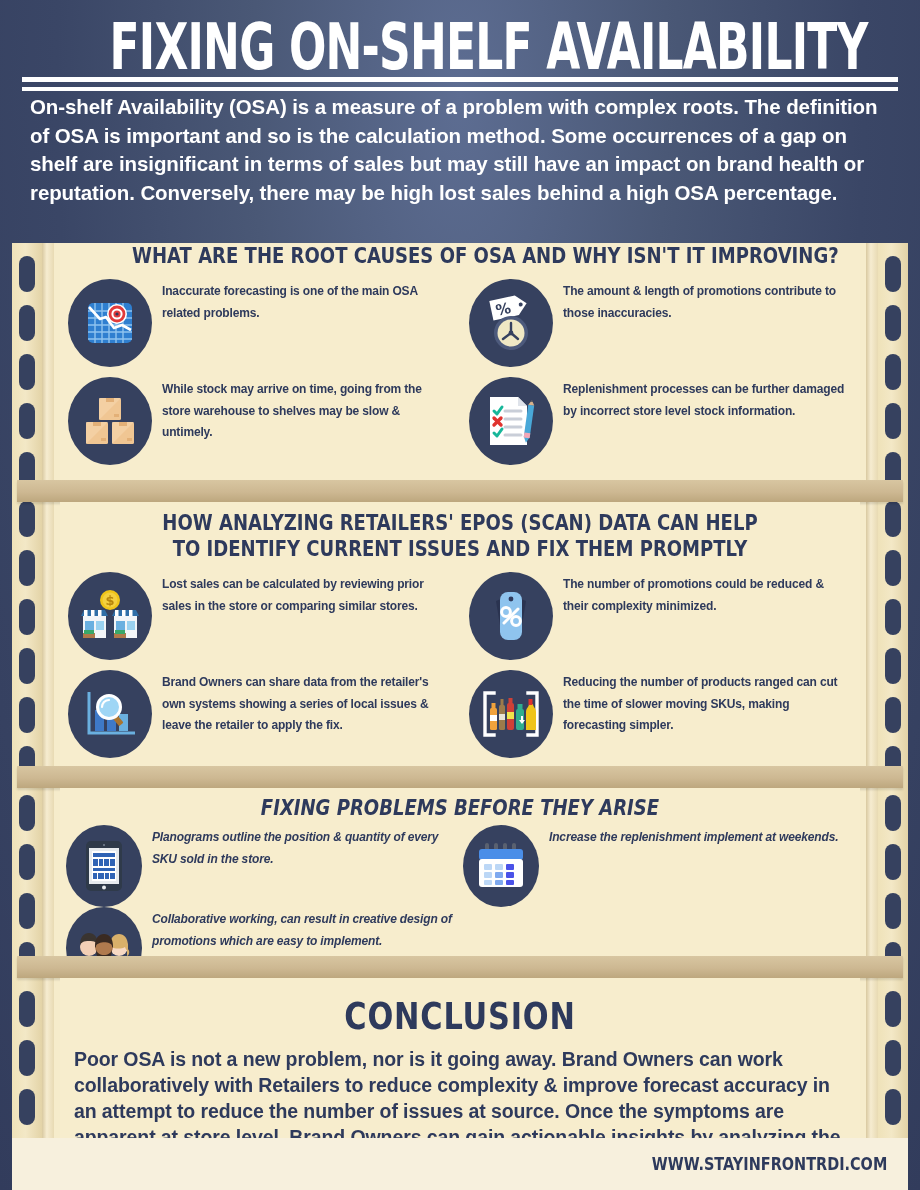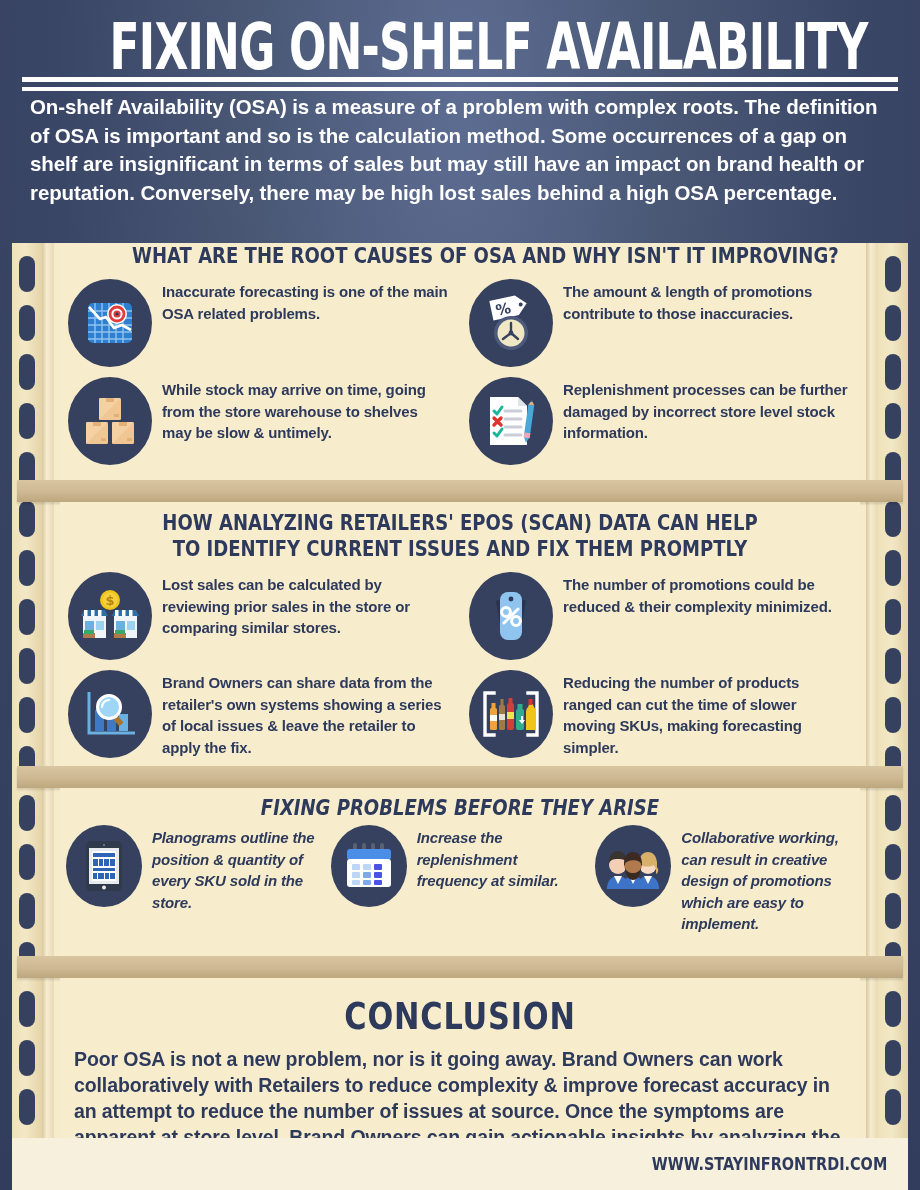--- a/index.html
+++ b/index.html
@@ -143,31 +143,31 @@
   }
 
   
   .grid2 {
     display: grid;
     grid-template-columns: 1fr 1fr;
     column-gap: 18px;
   }
   .grid3 {
     display: grid;
-    grid-template-columns: 1fr 1fr 1fr;
+    grid-template-columns: 1fr 1fr;
     column-gap: 6px;
   }
   .item {
     display: flex;
     align-items: flex-start;
     gap: 10px;
   }
   .item-text {
     color: #2e3a5c;
-    font-size: 15px;
+    font-size: 12px;
     line-height: 21.5px;
     font-weight: bold;
     padding-top: 2px;
     letter-spacing: -0.15px;
   }
 
   .badge {
     flex: 0 0 auto;
     width: 84px;
     height: 88px;
@@ -526,21 +526,21 @@
                 <rect x="30" y="22" width="8" height="6" rx="1" fill="#4a52e8"></rect>
                 <rect x="8" y="30" width="8" height="6" rx="1" fill="#bcd7f6"></rect>
                 <rect x="19" y="30" width="8" height="6" rx="1" fill="#7fa9ef"></rect>
                 <rect x="30" y="30" width="8" height="6" rx="1" fill="#4a52e8"></rect>
                 <rect x="8" y="38" width="8" height="5" rx="1" fill="#bcd7f6"></rect>
                 <rect x="19" y="38" width="8" height="5" rx="1" fill="#7fa9ef"></rect>
                 <rect x="30" y="38" width="8" height="5" rx="1" fill="#4a52e8"></rect>
               </g>
             </svg>
           </div>
-          <div class="item-text">Increase the replenishment frequency at similar.</div>
+          <div class="item-text">Increase the replenishment implement at weekends.</div>
         </div>
 
         <div class="item">
           <div class="badge sm">
             <svg width="58" height="46" viewBox="0 0 58 46">
               <g>
                 <path d="M3 46c0-9 5-13 11-13s11 4 11 13z" fill="#3e74c8"></path>
                 <path d="M10 33h8l-4 8z" fill="#ffffff"></path>
                 <circle cx="14" cy="22" r="9" fill="#f3cfb5"></circle>
                 <path d="M5 22c0-7 4-11 9-11s9 4 9 11c0-5-4-6-9-6s-9 1-9 6z" fill="#3a3430"></path>

